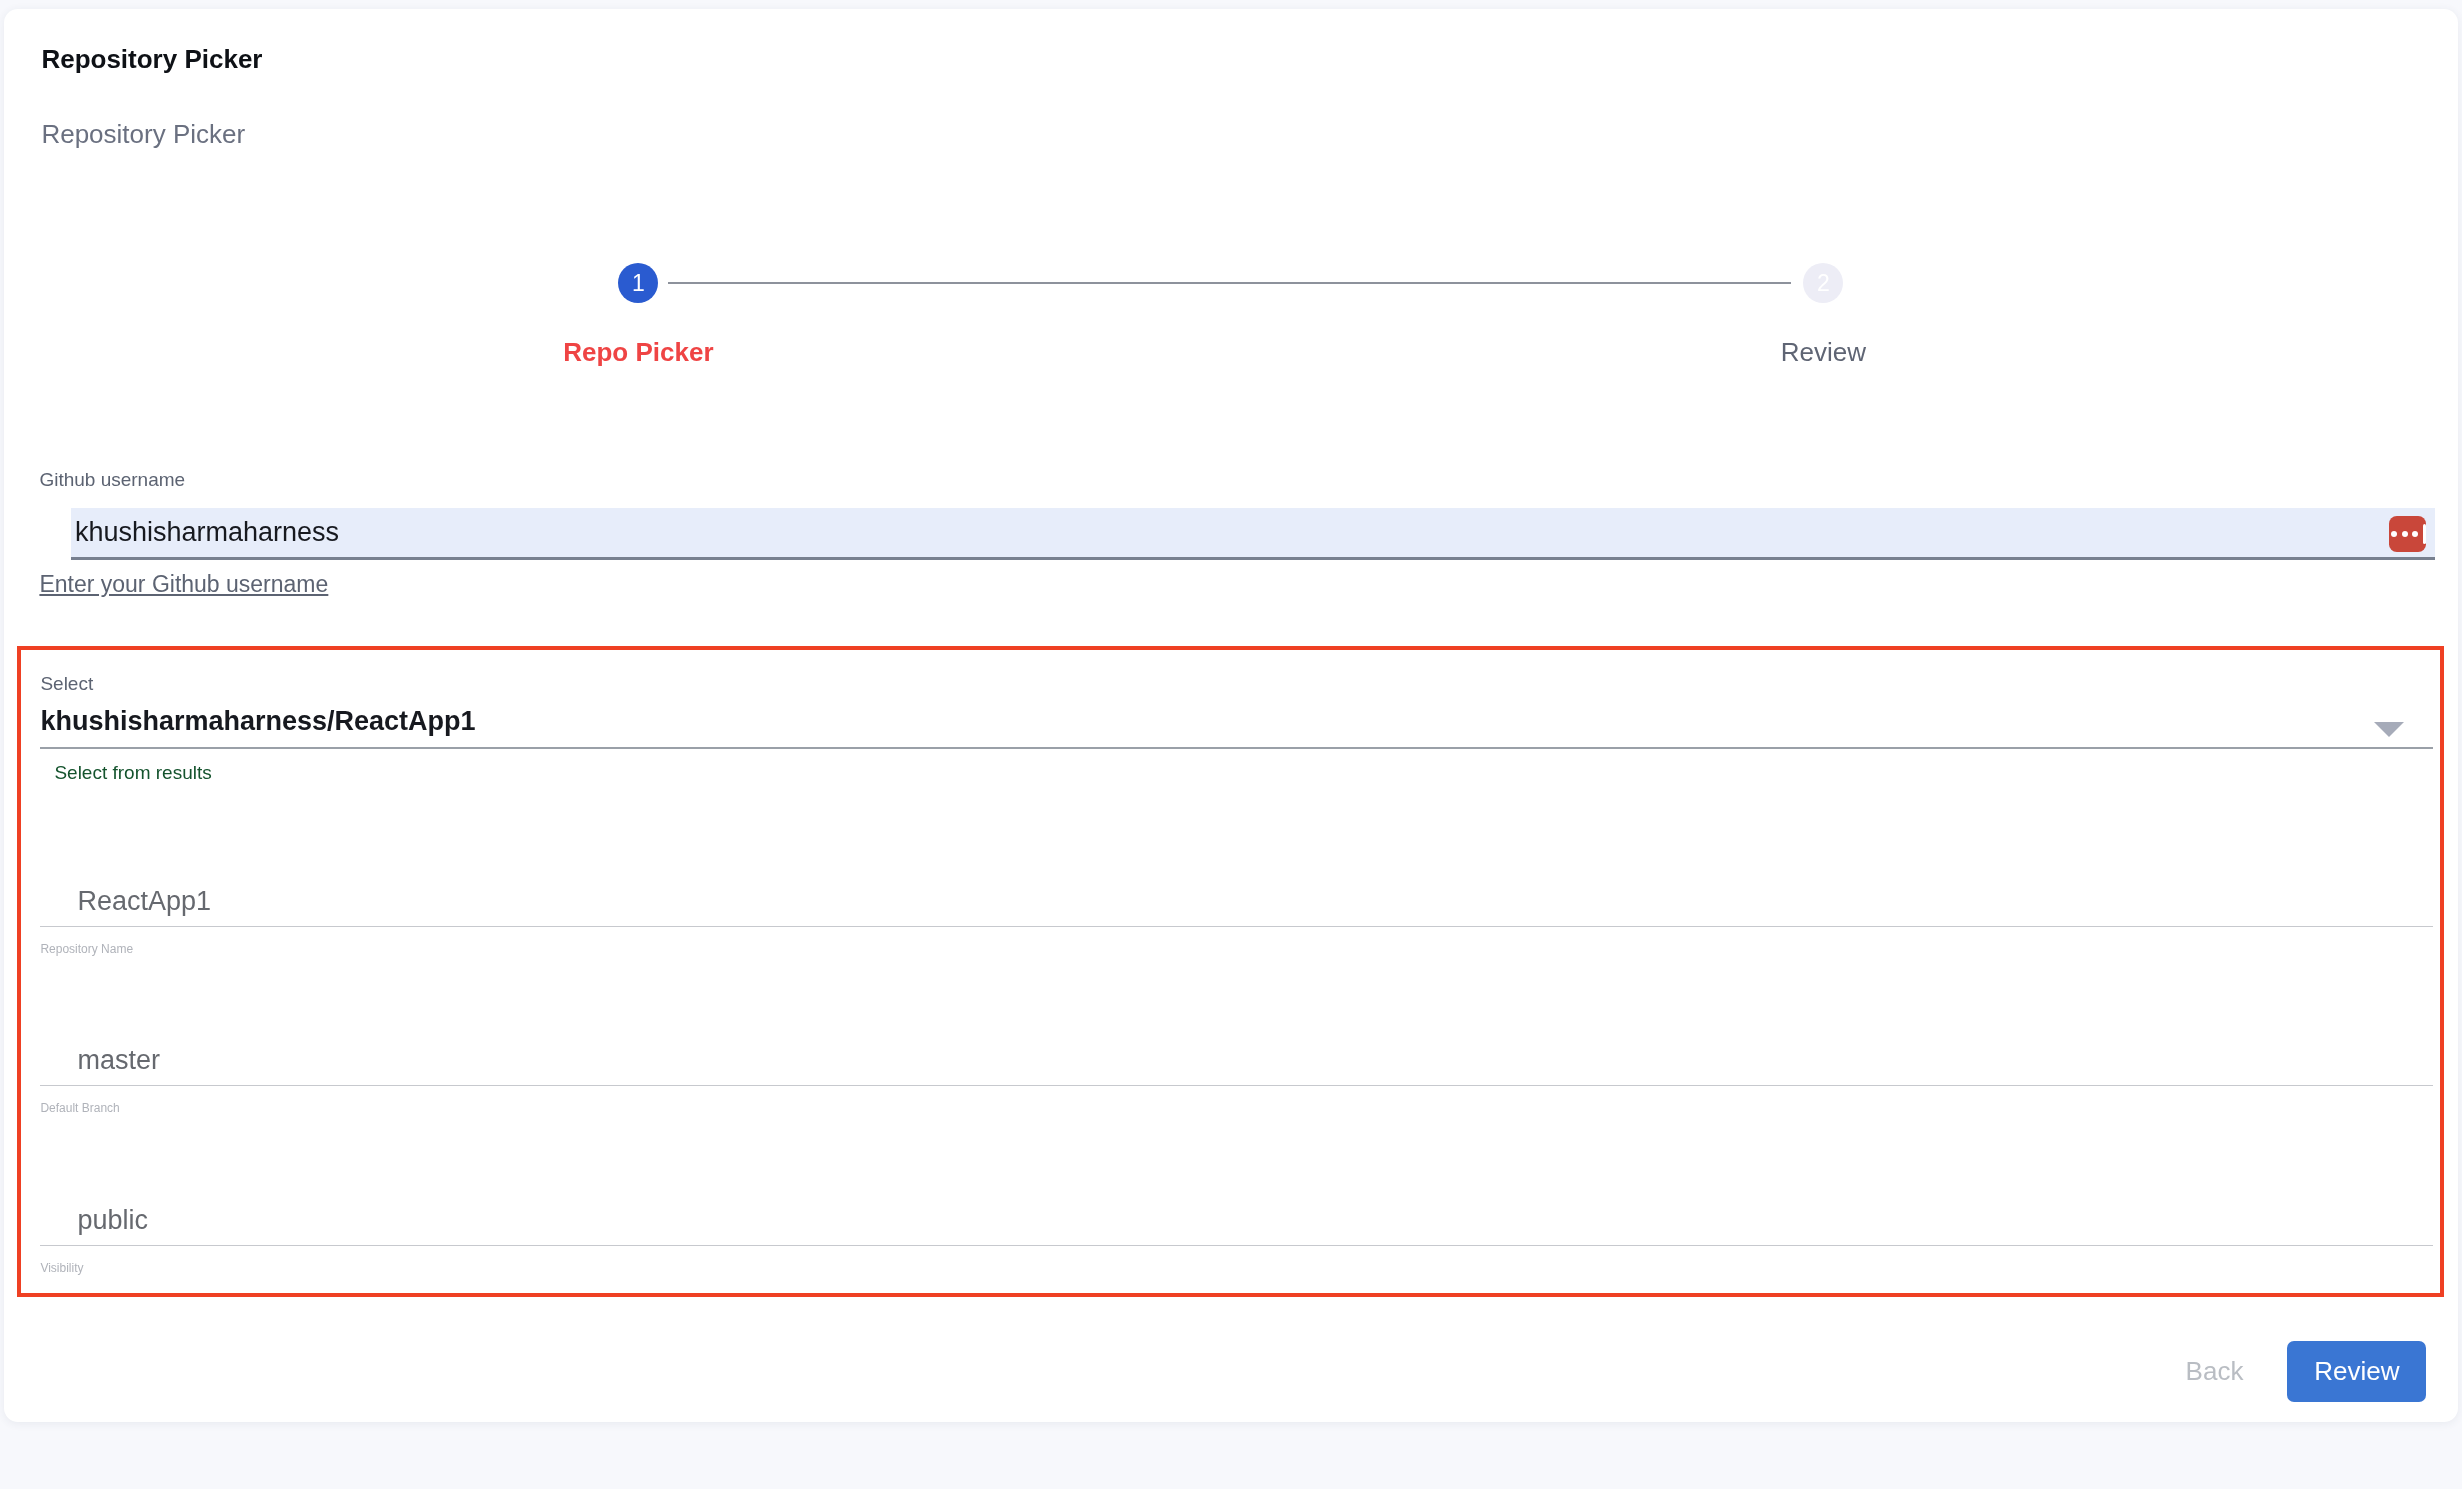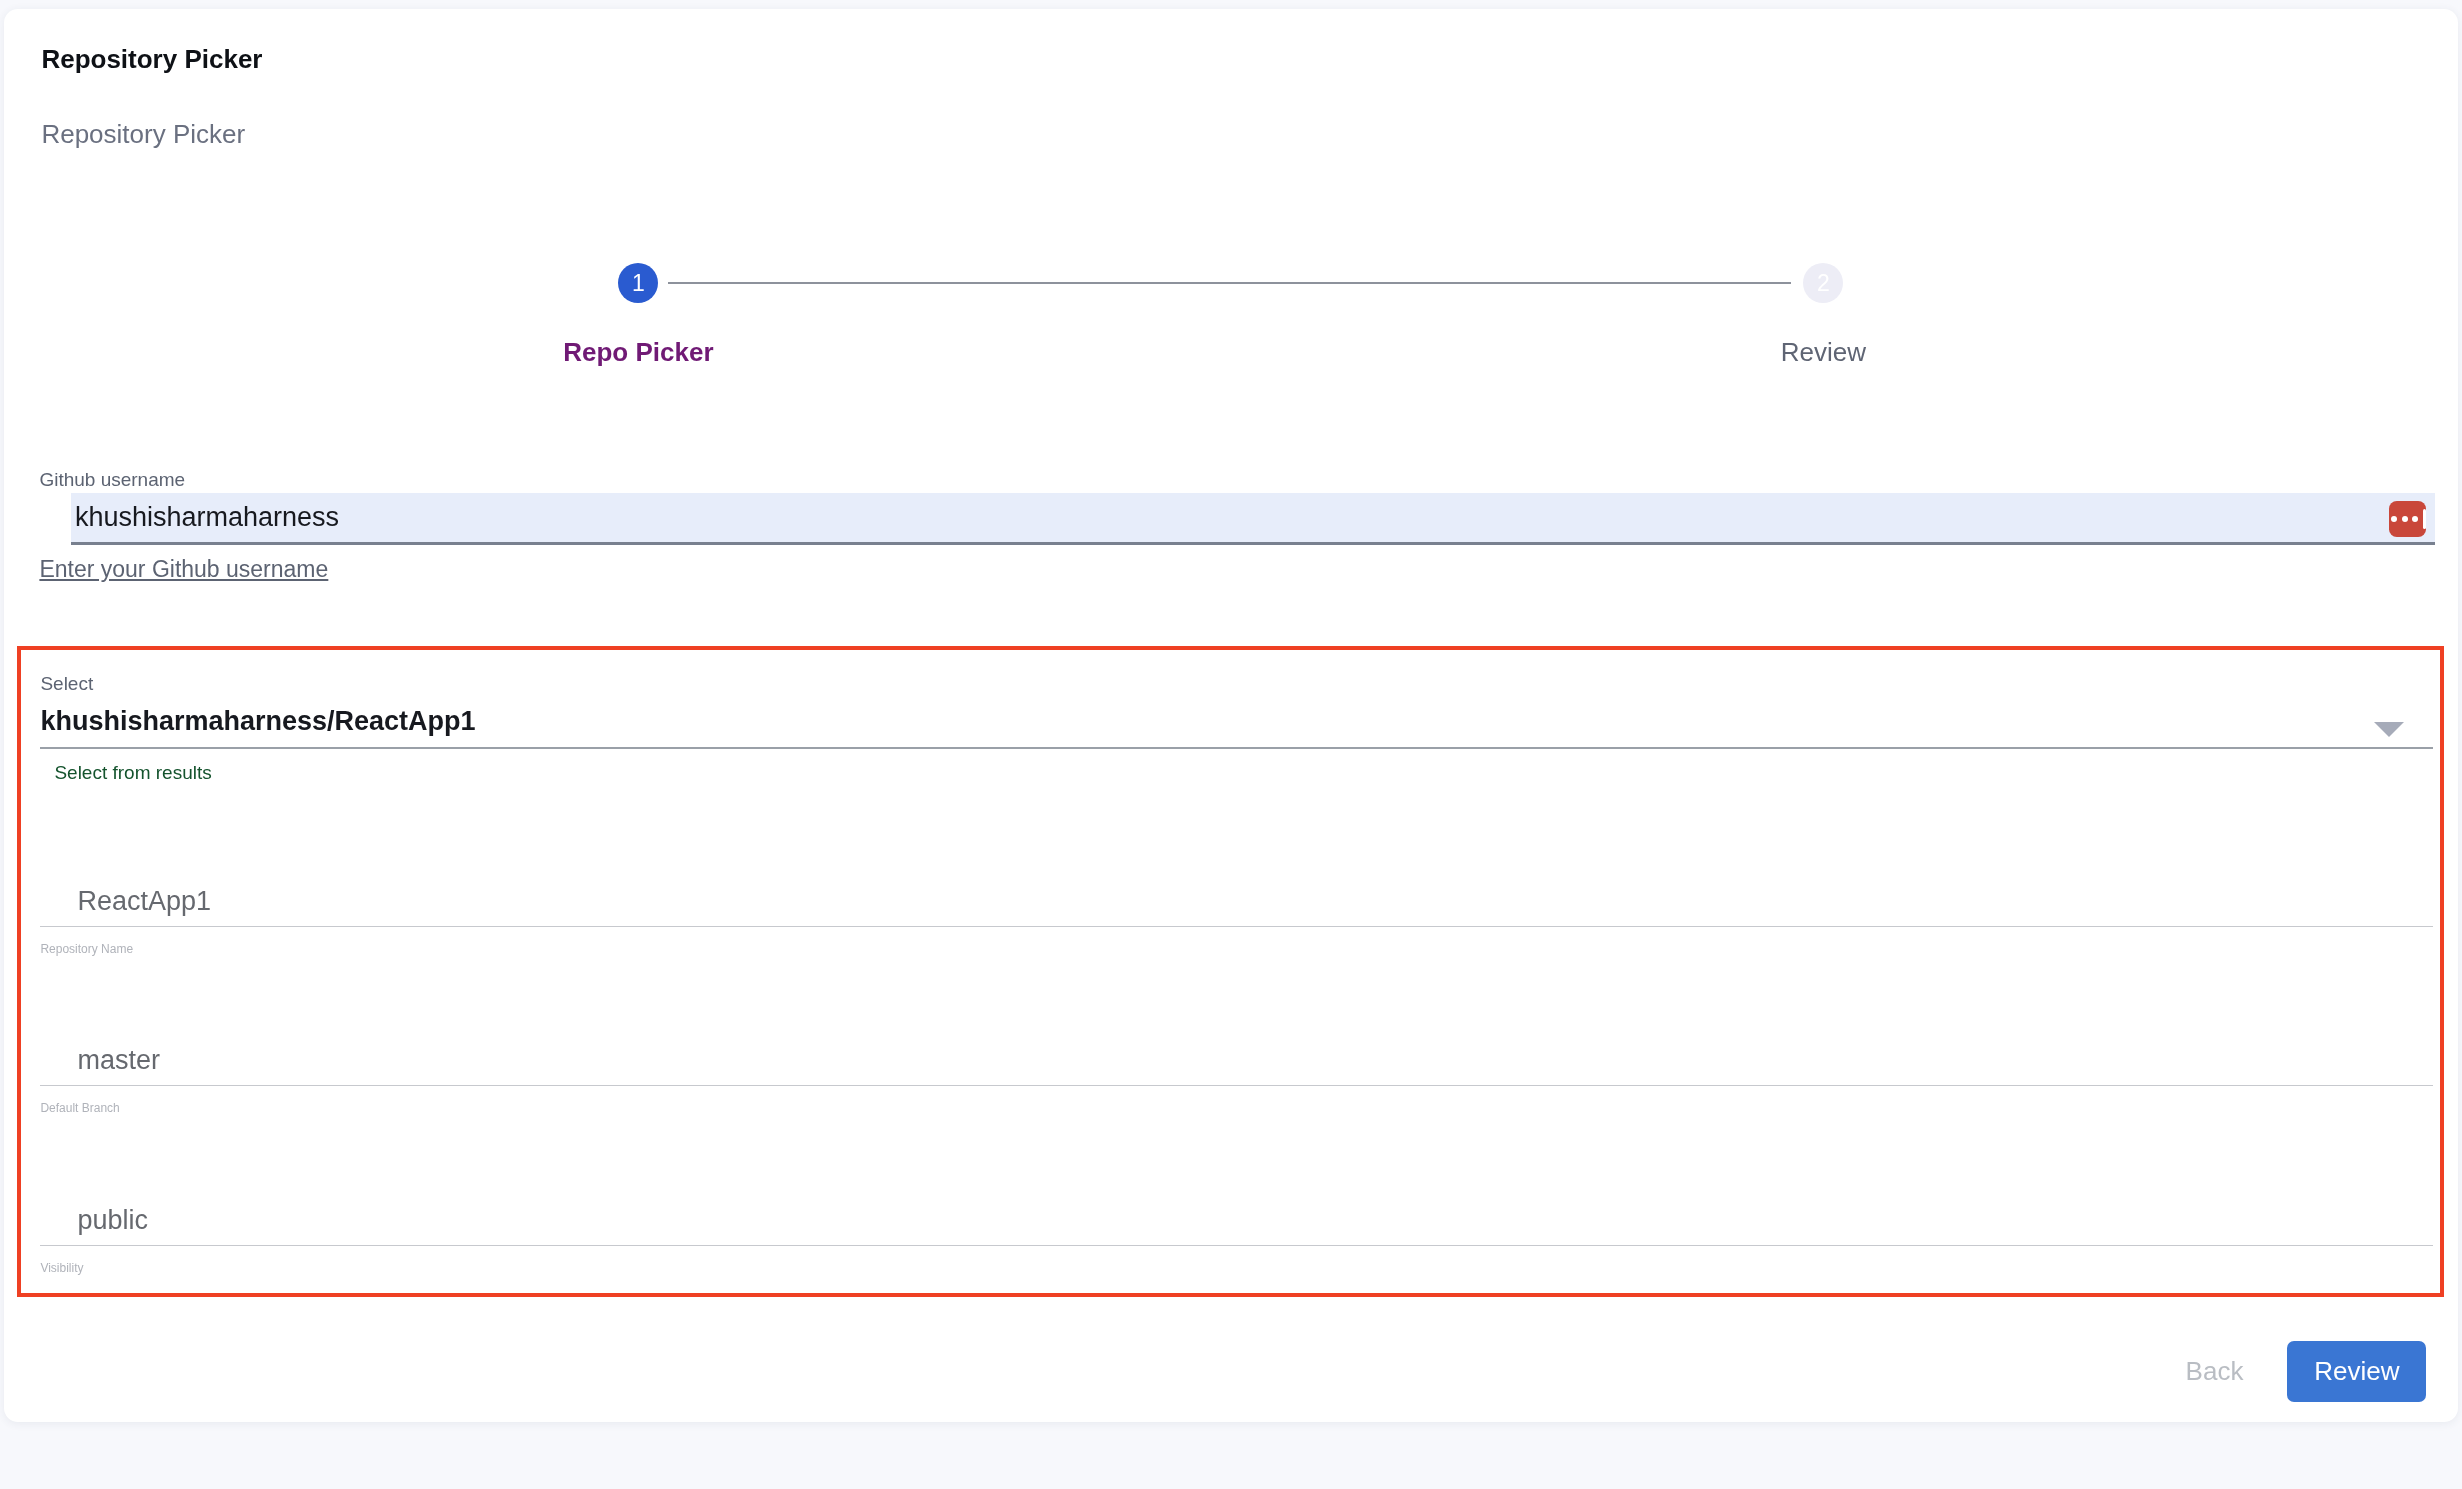--- a/index.html
+++ b/index.html
@@ -34,27 +34,27 @@
     display: flex; align-items: center; justify-content: center;
     font-size: 23px; cursor: pointer;
   }
   .step-circle.active { left: 614px; background: #2a5bd0; color: #ffffff; }
   .step-circle.inactive { left: 1799px; background: #ededf6; color: #ffffff; }
   .connector {
     position: absolute; left: 664px; top: 20px;
     width: 1123px; height: 2.6px; background: #8d929c;
   }
   .step-label { position: absolute; top: 75px; width: 262px; text-align: center; font-size: 26px; }
-  .step-label.active { left: 503px; color: #701a75; font-weight: 600; }
+  .step-label.active { left: 503px; color: #ef4444; font-weight: 600; }
   .step-label.inactive { left: 1688px; color: #5f6574; font-weight: 400; }
 
   
   .gh-field { position: absolute; left: 35px; top: 460px; width: 2396px; }
   .field-label { font-size: 19px; color: #5c6372; display: block; }
-  .input-wrap { position: relative; margin-top: 2px; padding-left: 32px; }
+  .input-wrap { position: relative; margin-top: 17px; padding-left: 32px; }
   .text-input {
     width: 100%; height: 52px;
     background: #e7edfa;
     border: none; border-bottom: 3.5px solid #78808f;
     font-family: "Liberation Sans", sans-serif;
     font-size: 27px; color: #17191f;
     padding: 0 52px 0 3.5px; outline: none;
   }
   .pm-icon {
     position: absolute; right: 9.6px; top: 8.7px;

